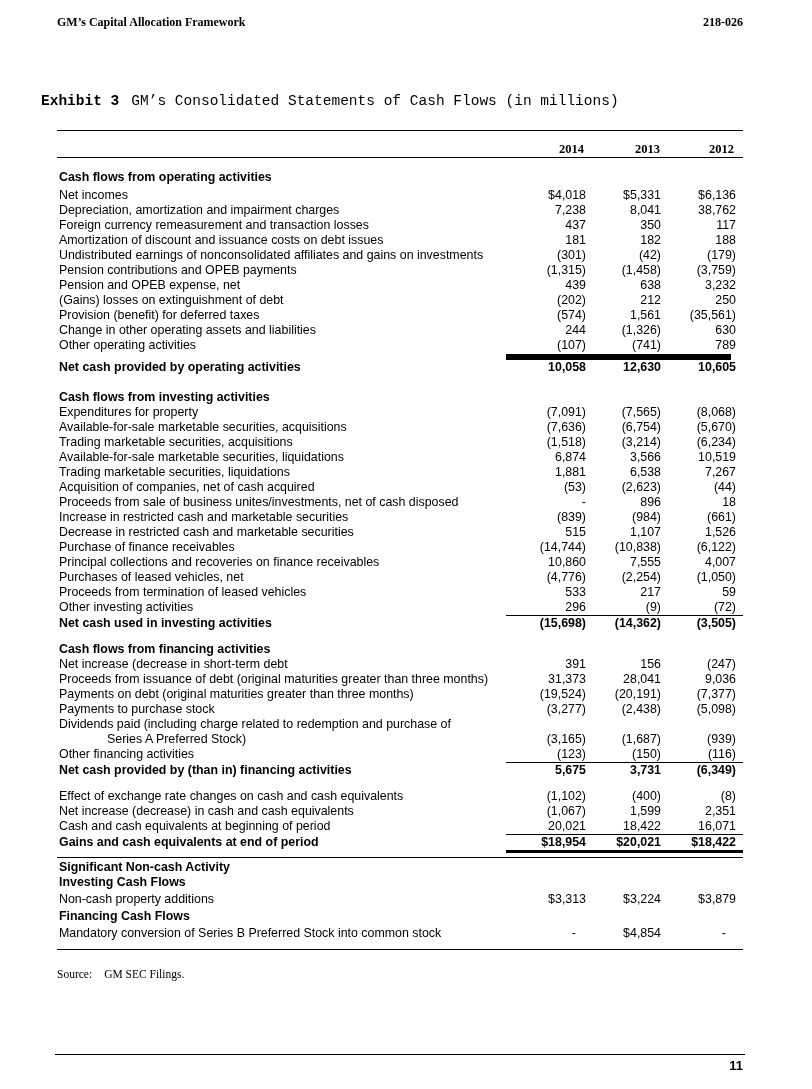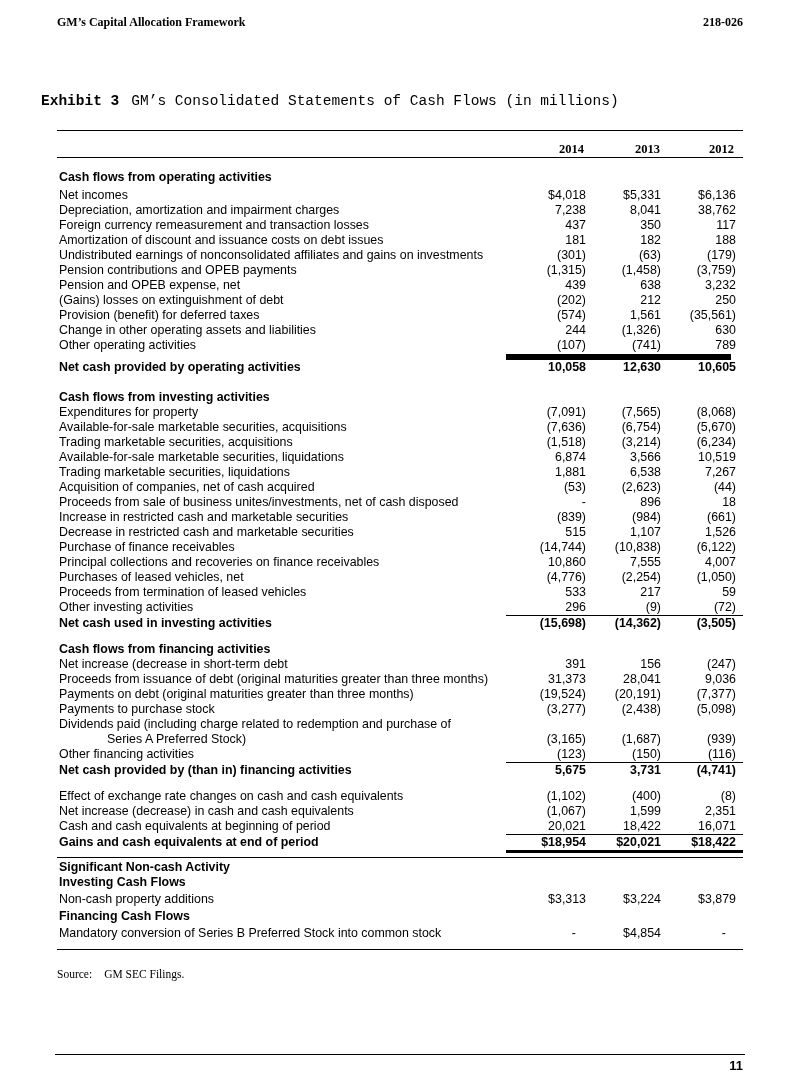--- a/index.html
+++ b/index.html
@@ -85,21 +85,21 @@
     </div>
   <div class="row">
       <span class="lbl">Amortization of discount and issuance costs on debt issues</span>
       <span class="v v0">181</span>
       <span class="v v1">182</span>
       <span class="v v2">188</span>
     </div>
   <div class="row">
       <span class="lbl">Undistributed earnings of nonconsolidated affiliates and gains on investments</span>
       <span class="v v0">(301)</span>
-      <span class="v v1">(63)</span>
+      <span class="v v1">(42)</span>
       <span class="v v2">(179)</span>
     </div>
   <div class="row">
       <span class="lbl">Pension contributions and OPEB payments</span>
       <span class="v v0">(1,315)</span>
       <span class="v v1">(1,458)</span>
       <span class="v v2">(3,759)</span>
     </div>
   <div class="row">
       <span class="lbl">Pension and OPEB expense, net</span>
@@ -278,21 +278,21 @@
   <div class="row">
       <span class="lbl">Other financing activities</span>
       <span class="v v0">(123)</span>
       <span class="v v1">(150)</span>
       <span class="v v2">(116)</span>
     </div>
   <div class="row total" style="border-top:1px solid #000; margin-left:447px; height:14px;">
     <span class="lbl" style="left:-447px;">Net cash provided by (than in) financing activities</span>
     <span class="v" style="left:-10px;">5,675</span>
     <span class="v" style="left:65px;">3,731</span>
-    <span class="v" style="left:140px;">(4,741)</span>
+    <span class="v" style="left:140px;">(6,349)</span>
   </div>
 
   <div class="gap" style="height:12px;"></div>
 
   <div class="row">
       <span class="lbl">Effect of exchange rate changes on cash and cash equivalents</span>
       <span class="v v0">(1,102)</span>
       <span class="v v1">(400)</span>
       <span class="v v2">(8)</span>
     </div>

